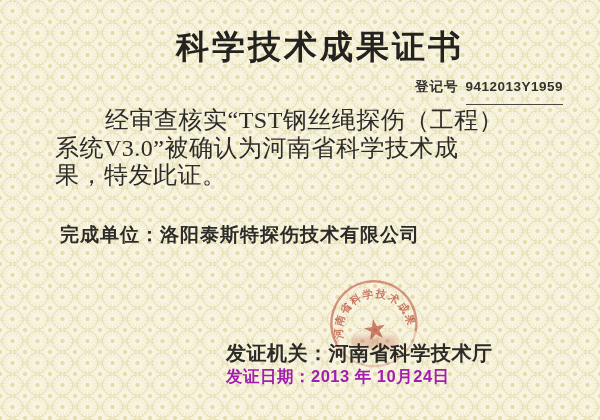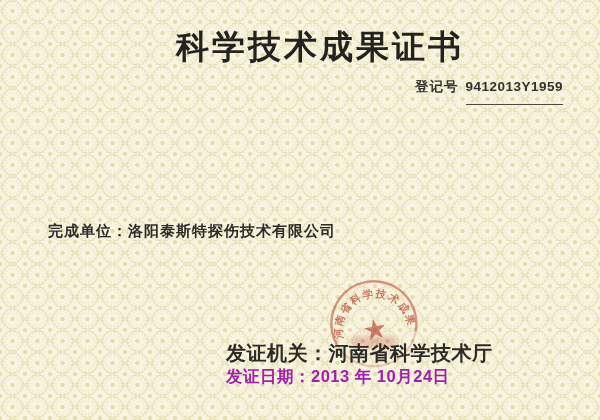--- a/index.html
+++ b/index.html
@@ -28,22 +28,22 @@
     border-bottom:1px solid #4a4944;padding-bottom:10px;
   }
   .bodytext{
     position:absolute;left:55px;top:107px;width:508px;z-index:2;
     font-size:24px;line-height:27.5px;color:#2c2b27;
     font-family:"Liberation Serif","DejaVu Serif",serif;
     letter-spacing:0.5px;
   }
   .bl.indent{padding-left:50px;}
   .unit{
-    position:absolute;left:48px;top:222px;z-index:2;
-    font-size:15px;font-weight:600;color:#2c2b27;letter-spacing:1px;
+    position:absolute;left:60px;top:222px;z-index:2;
+    font-size:19px;font-weight:600;color:#2c2b27;letter-spacing:1px;
   }
   .issuer{
     position:absolute;left:226px;top:340px;z-index:2;
     font-size:20px;font-weight:600;color:#2c2b27;letter-spacing:0.5px;
   }
   .datew{
     position:absolute;left:226px;top:366px;z-index:2;
     font-size:16.5px;font-weight:600;color:#a21caf;letter-spacing:0.5px;
   }
   .seal{
@@ -100,20 +100,25 @@
     </defs>
     <rect width="600" height="420" fill="url(#flowers)"></rect>
   </svg>
 
   <h1 class="title">科学技术成果证书</h1>
 
   <div class="reg">
     <span class="reg-label">登记号</span><span class="reg-num">9412013Y1959</span>
   </div>
 
+  <div class="bodytext">
+    <div class="bl indent">经审查核实“TST钢丝绳探伤（工程）</div>
+    <div class="bl">系统V3.0”被确认为河南省科学技术成</div>
+    <div class="bl">果，特发此证。</div>
+  </div>
 
   <div class="unit">
     <span>完成单位：</span><span>洛阳泰斯特探伤技术有限公司</span>
   </div>
 
   <div class="issuer">
     <span>发证机关：</span><span>河南省科学技术厅</span>
   </div>
 
   <div class="datew">

